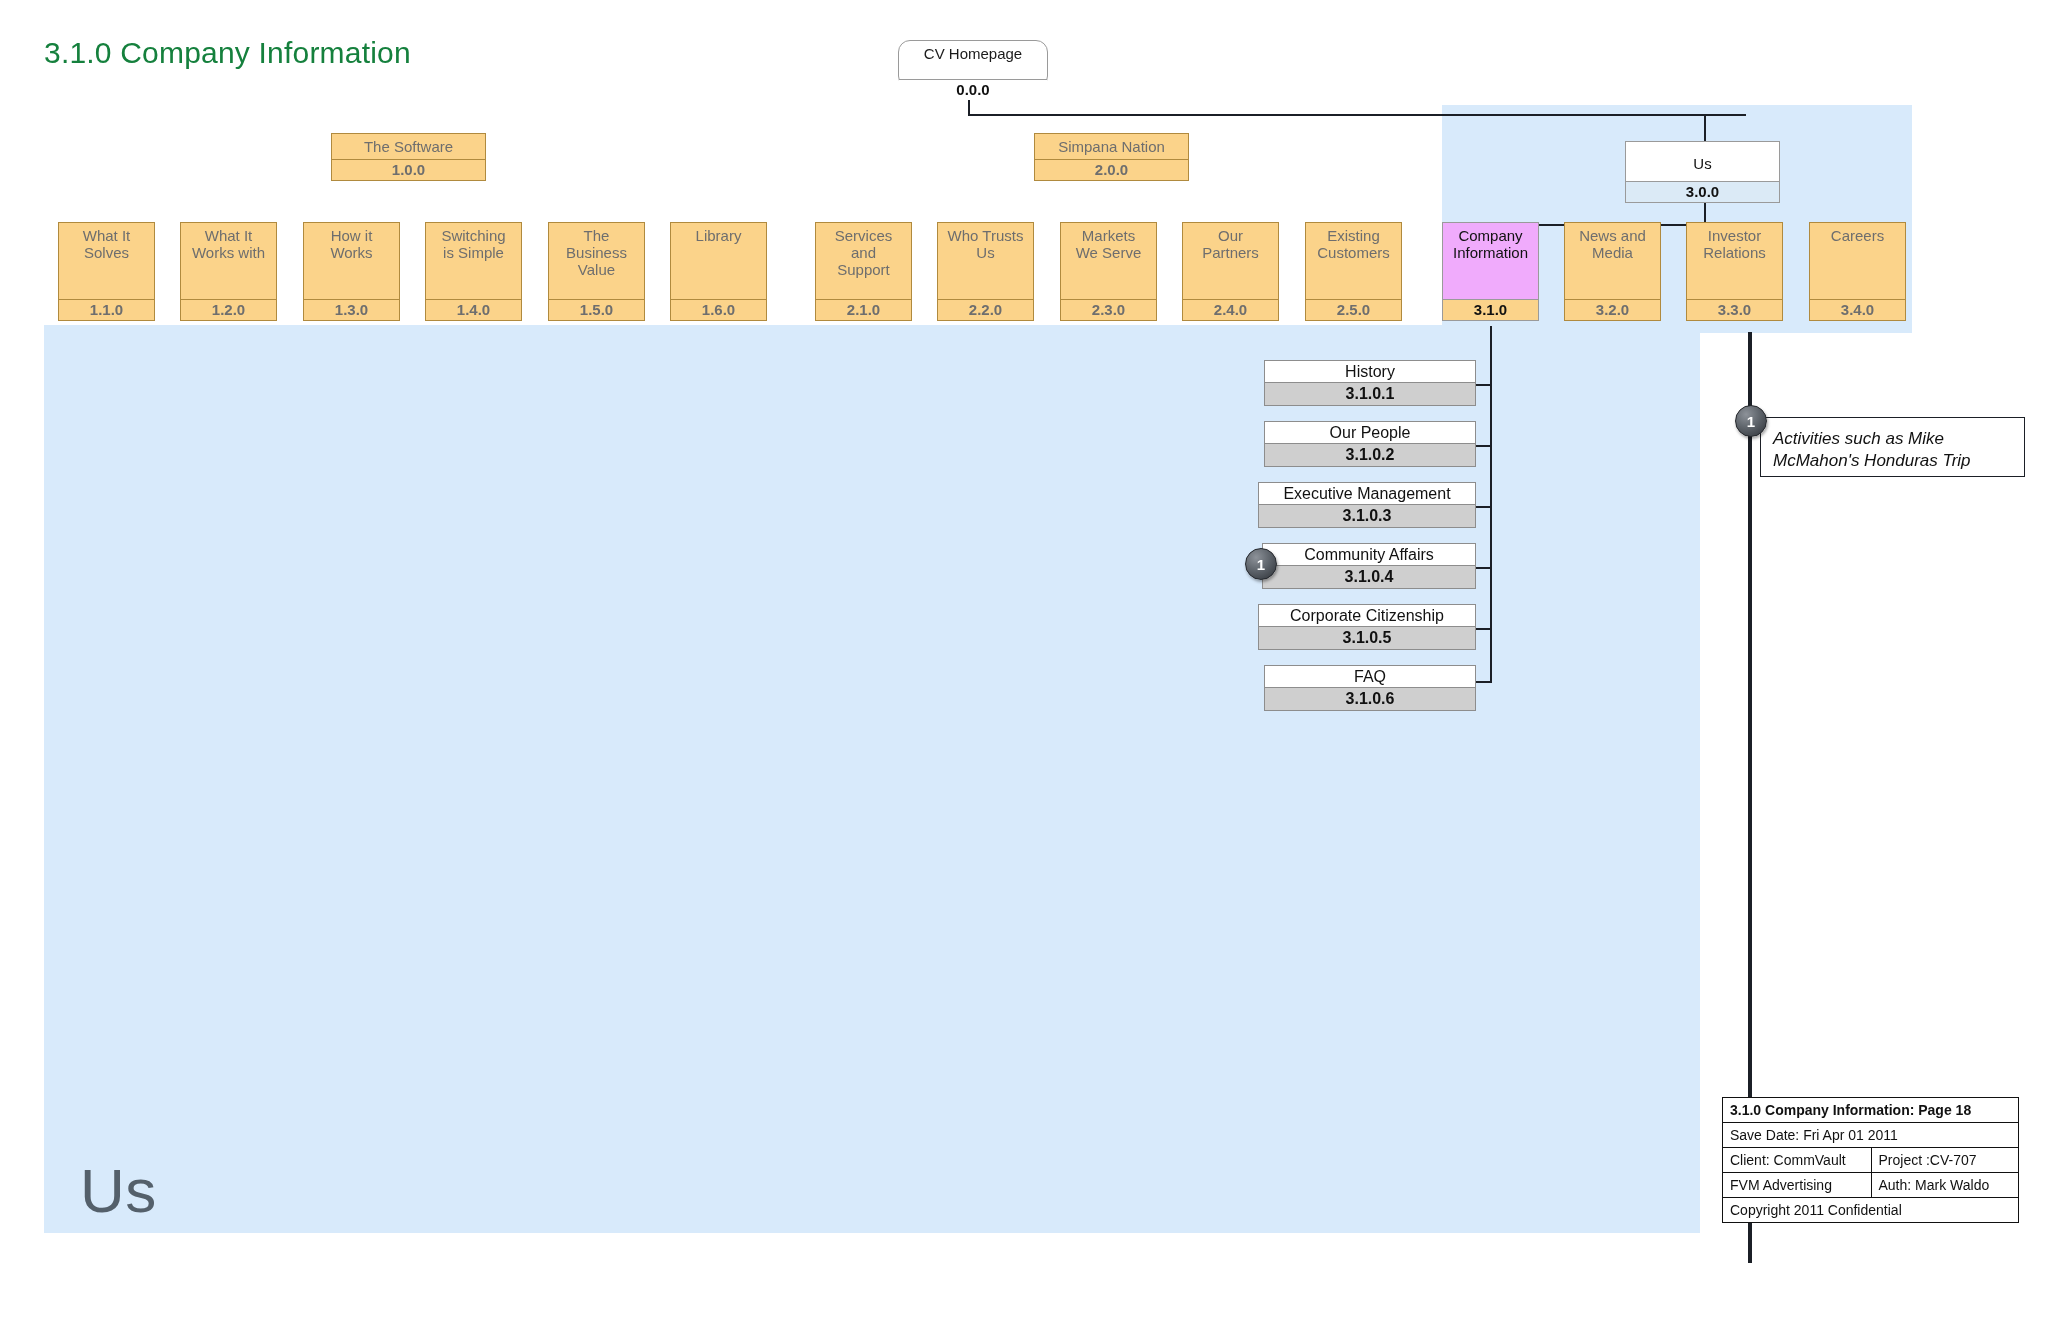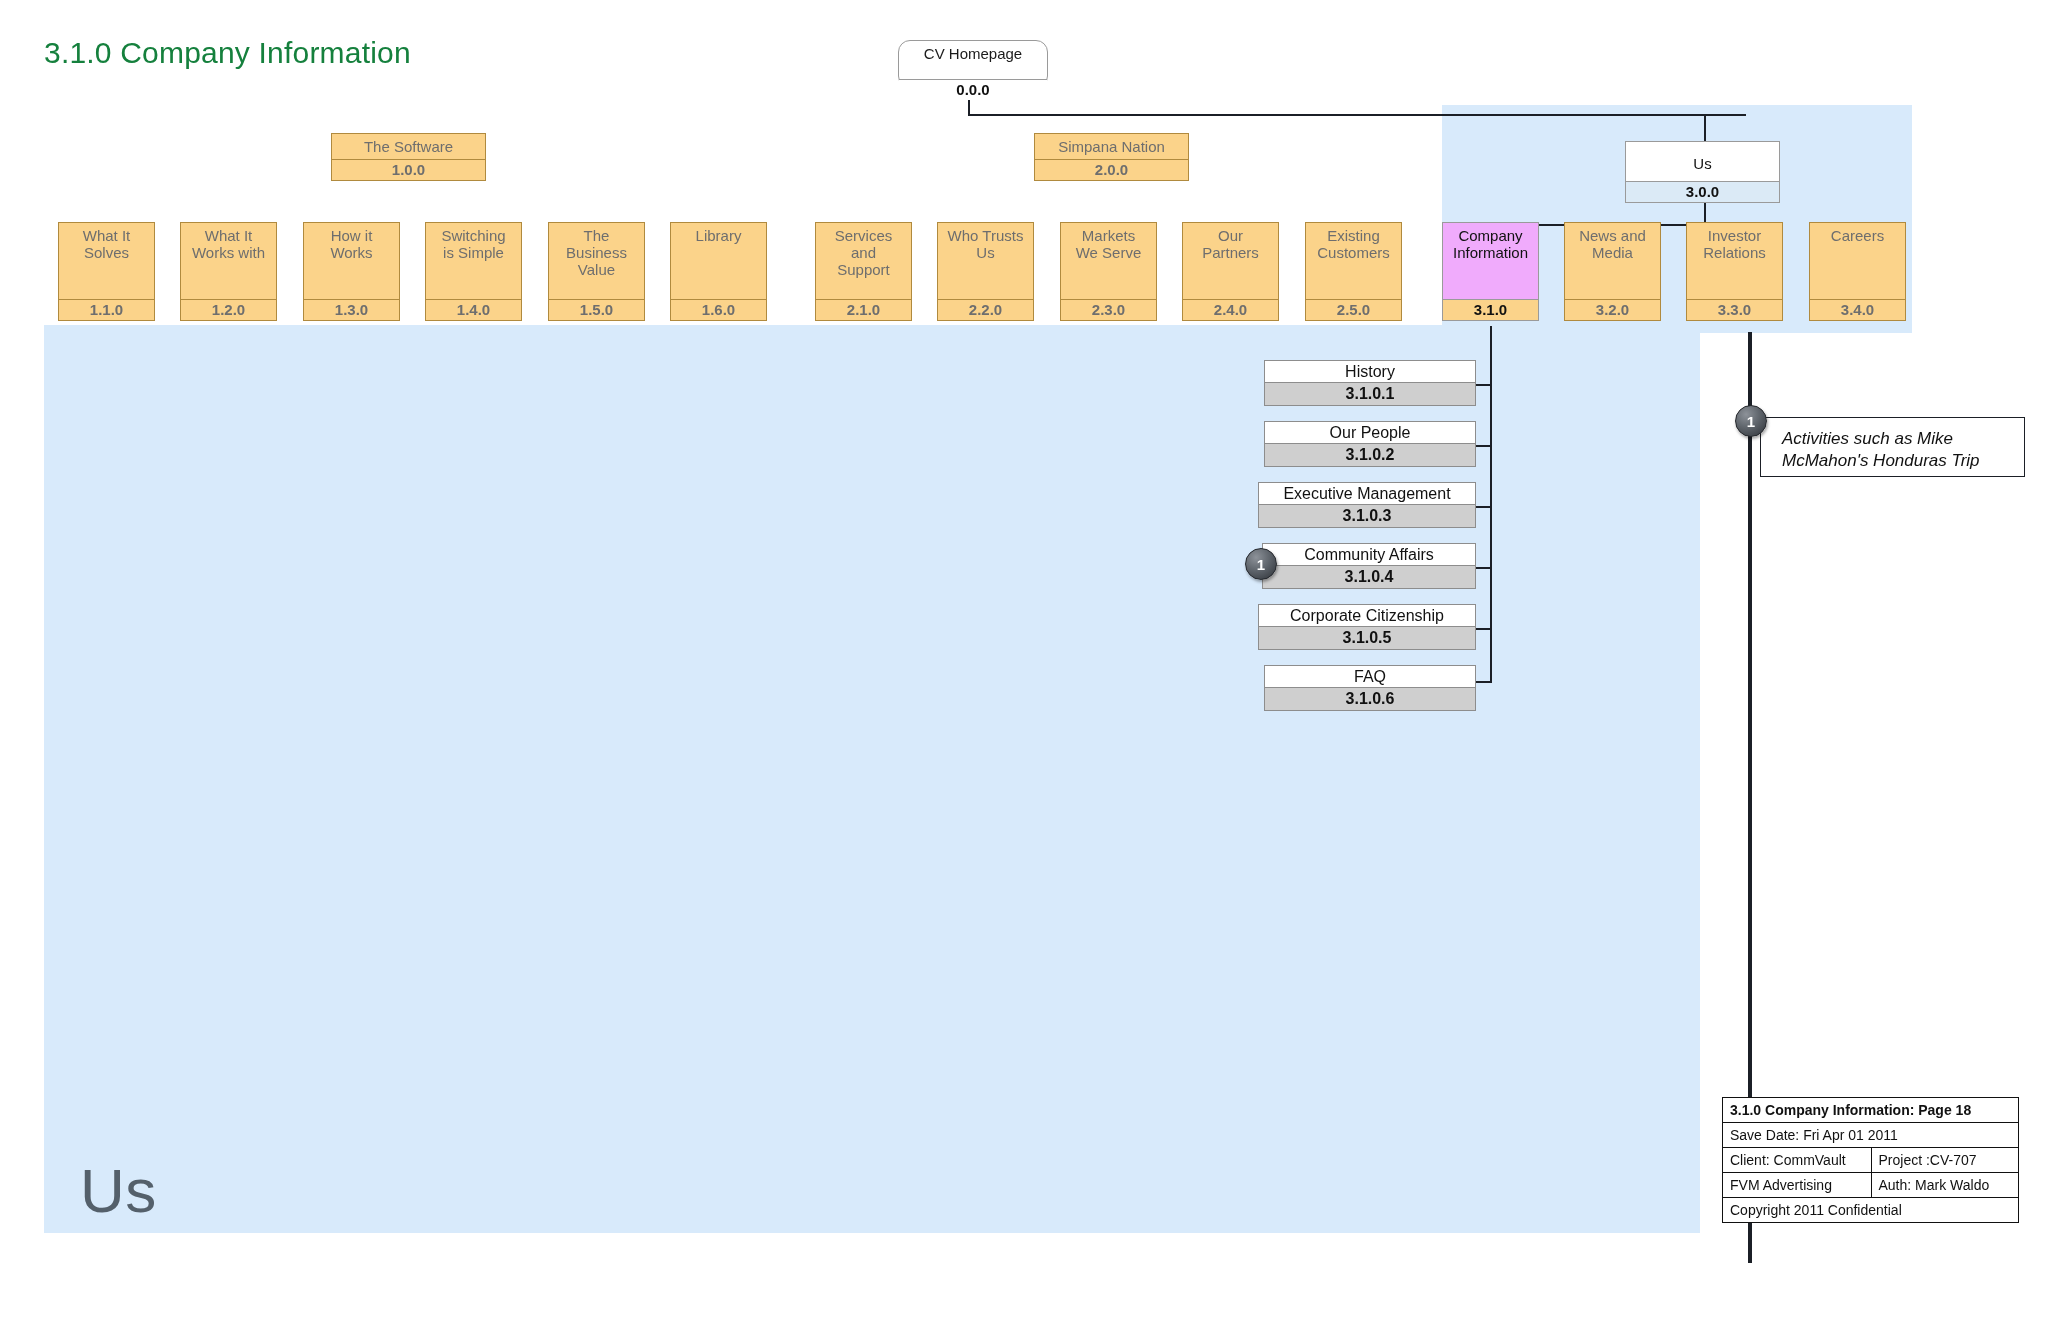--- a/index.html
+++ b/index.html
@@ -168,21 +168,21 @@
     justify-content: center;
     z-index: 40;
   }
 
   
   .note {
     position: absolute;
     box-sizing: border-box;
     background: #ffffff;
     border: 1px solid #1b1f26;
-    padding: 10px 21px;
+    padding: 10px 12px;
     font-style: italic;
     font-size: 17px;
     line-height: 1.3;
     color: #111111;
     z-index: 30;
   }
 
   
   .infobox {
     position: absolute;

